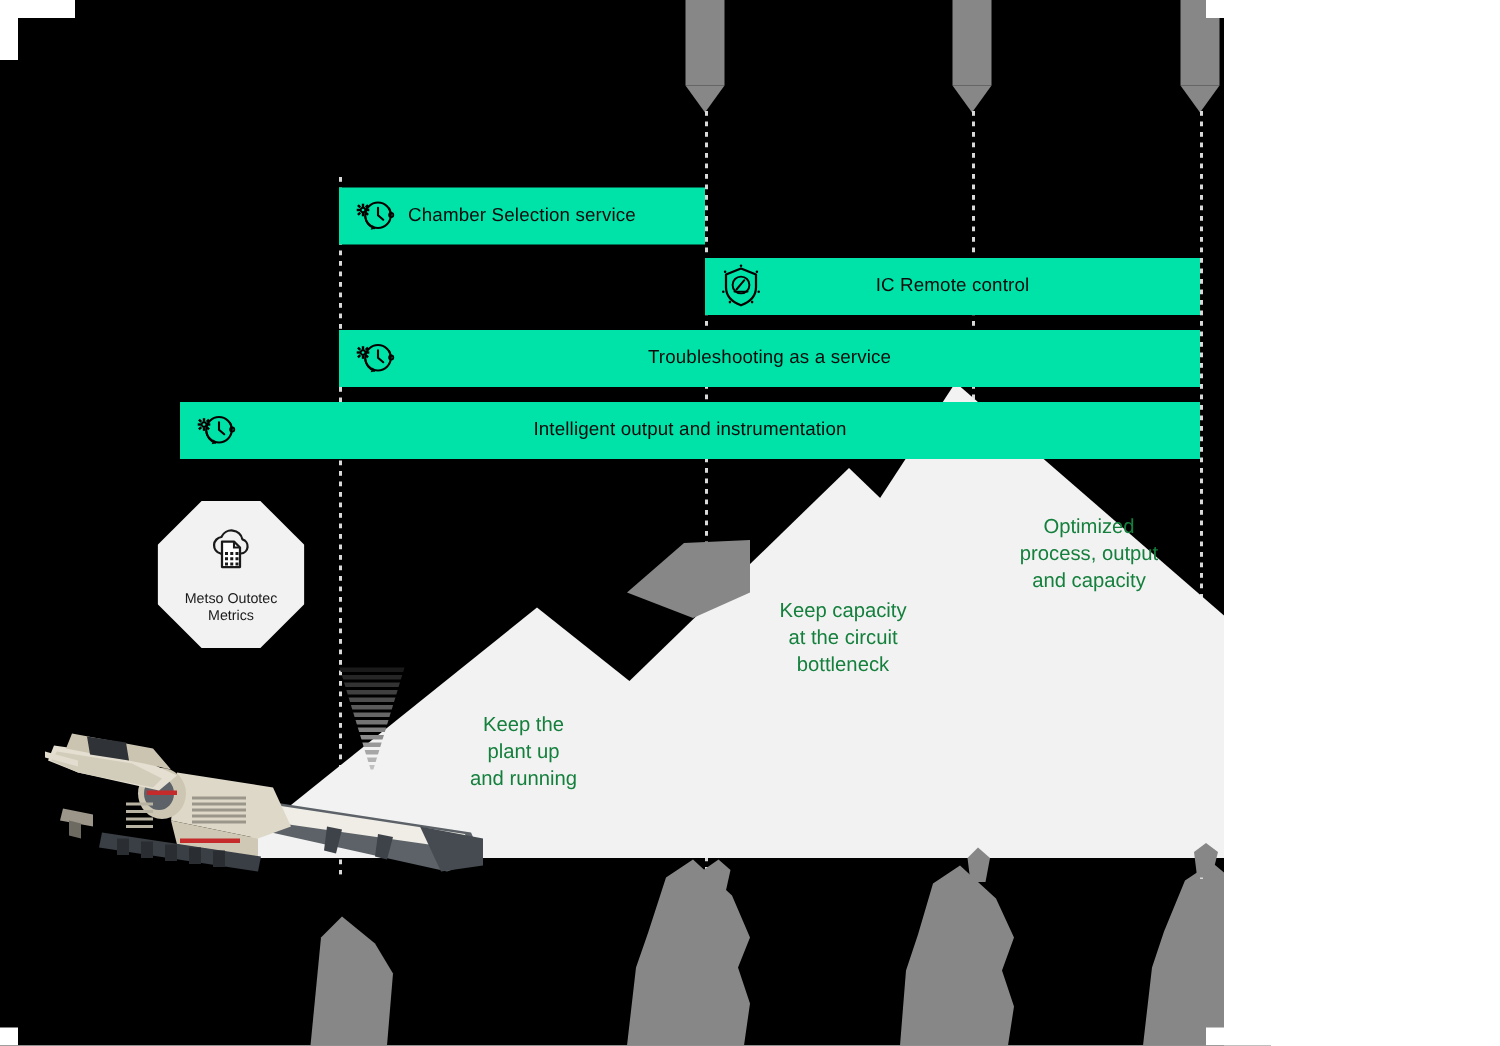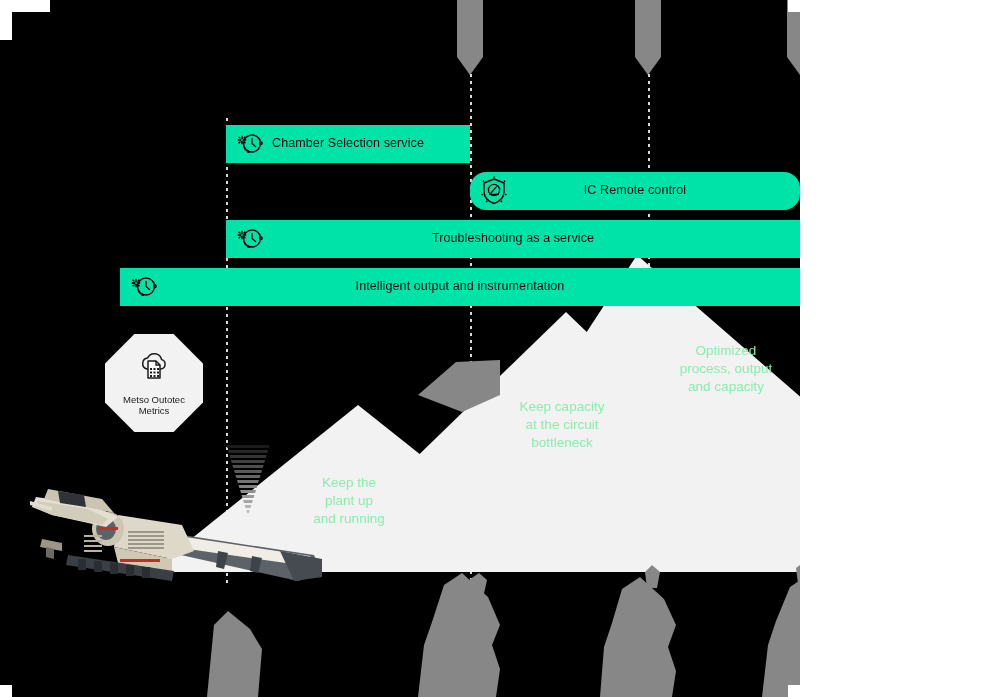--- a/index.html
+++ b/index.html
@@ -3,20 +3,21 @@
 <meta charset="utf-8">
 <style>
   html,body{margin:0;padding:0;background:#ffffff;}
   body{font-family:"Liberation Sans", sans-serif;}
 
   #stage{
     position:relative;
     width:800px;height:697px;
     background:#000000;
     overflow:hidden;
+    padding-left:16px;
   }
 
   
   .corner{position:absolute;background:#ffffff;pointer-events:none;z-index:60;}
   .corner.tl{left:0;top:0;width:50px;height:12px;}
   .corner.tl2{left:0;top:0;width:12px;height:40px;}
   .corner.tr{right:0;top:0;width:12px;height:12px;}
   .corner.bl{left:0;bottom:0;width:12px;height:12px;}
   .corner.br{right:0;bottom:0;width:12px;height:12px;}
 
@@ -84,21 +85,21 @@
   .badge .badge-txt{
     position:absolute;left:0;right:0;top:60px;
     text-align:center;font-size:9.5px;line-height:1.18;
     color:#1a1a1a;font-family:"Liberation Sans", sans-serif;
   }
   .badge .badge-ico{position:absolute;left:50%;top:14px;transform:translateX(-50%);width:40px;height:40px;}
 
   
   .cap{
     position:absolute;z-index:40;text-align:center;
-    font-size:13.5px;line-height:1.32;color:#86efac;
+    font-size:13.5px;line-height:1.32;color:#15803d;
     font-family:"Liberation Sans", sans-serif;
   }
   .cap1{left:285px;top:474px;width:128px;}
   .cap2{left:495px;top:398px;width:134px;}
   .cap3{left:660px;top:342px;width:132px;}
 </style>
 </head>
 <body>
 
 <div id="stage">
@@ -234,21 +235,21 @@
         <rect x="9.8" y="13.4" width="1.6" height="2.2" transform="rotate(-45 10.6 14.5)"></rect>
         <rect x="9.8" y="8.4" width="1.6" height="2.2" transform="rotate(45 10.6 9.5)"></rect>
         <rect x="4.6" y="13.4" width="1.6" height="2.2" transform="rotate(45 5.4 14.5)"></rect>
       </g>
       <circle cx="8" cy="12" r="0.9" fill="#00e3a8"></circle>
     </svg>
     <span class="bar-label">Chamber Selection service</span>
   </div>
 
 
-  <div class="bar" style="left:470px;top:172px;width:330px;height:38px;border-radius:16px;">
+  <div class="bar" style="left:470px;top:172px;width:330px;height:38px;">
     <svg class="bar-icon" viewBox="0 0 32 32">
       <path d="M16 4 L26 8 V16.5 C26 22.5 21.5 26.5 16 28.5 C10.5 26.5 6 22.5 6 16.5 V8 Z" fill="none" stroke="#000" stroke-width="1.5" stroke-linejoin="round"></path>
       <circle cx="16" cy="15" r="5.6" fill="none" stroke="#000" stroke-width="1.3"></circle>
       <path d="M13 18 L18.2 11.8" fill="none" stroke="#000" stroke-width="1.3" stroke-linecap="round"></path>
       <path d="M11.6 19.4 h8.8" fill="none" stroke="#000" stroke-width="1.2" stroke-linecap="round"></path>
       <g fill="#000">
         <circle cx="5.4" cy="6.2" r="0.85"></circle>
           <circle cx="26.6" cy="6.2" r="0.85"></circle>
         <circle cx="4.2" cy="19.5" r="0.85"></circle>
           <circle cx="27.8" cy="19.5" r="0.85"></circle>

